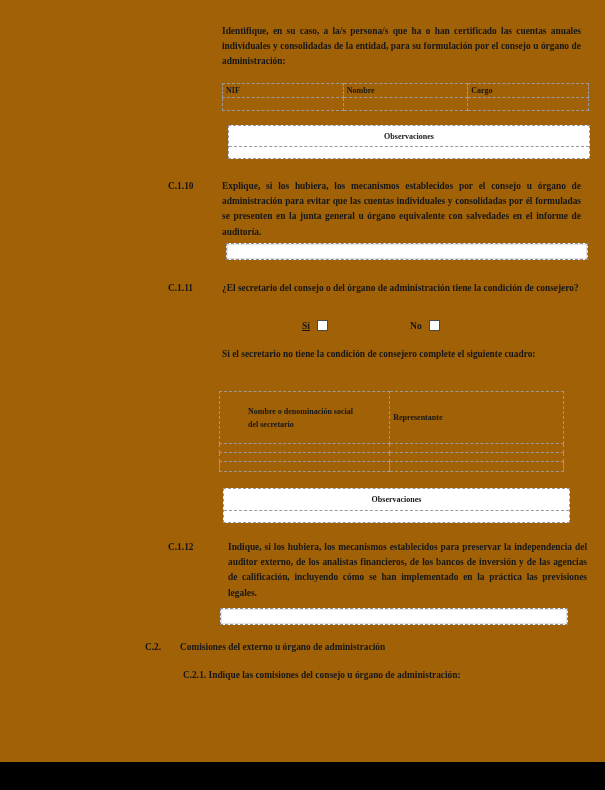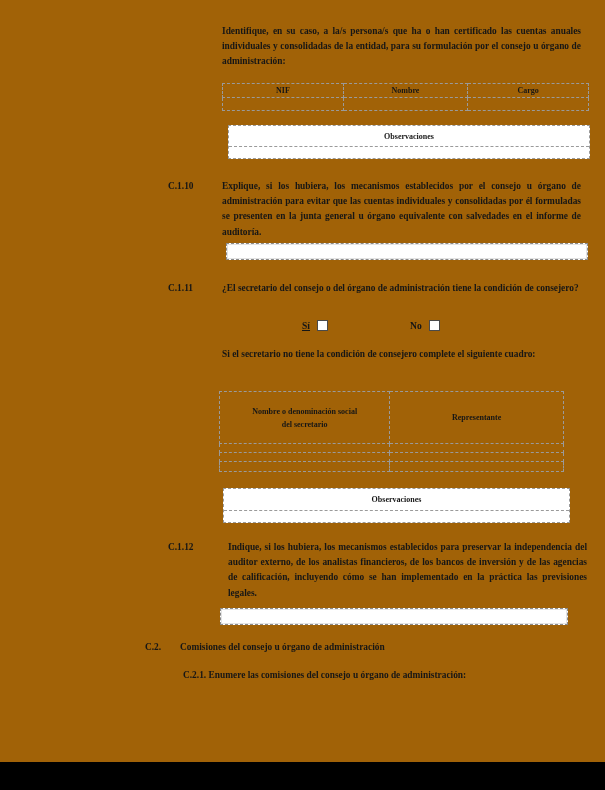--- a/index.html
+++ b/index.html
@@ -6,21 +6,21 @@
   .page {
     position:relative; width:605px; height:790px; background:#a16207;
     font-family:"Liberation Serif", serif; font-weight:bold; color:#161616;
     overflow:hidden;
   }
   .para { position:absolute; font-size:9.4px; line-height:15.2px; text-align:justify; }
   .sec-label { position:absolute; font-size:9.4px; line-height:15.2px; white-space:nowrap; }
 
   table { border-collapse:collapse; table-layout:fixed; width:100%; }
   td, th { border:1px dashed #9a9a9a; padding:0 3px; font-weight:bold; }
-  th { font-size:8px; text-align:center; vertical-align:middle; }
+  th { font-size:8px; text-align:left; vertical-align:middle; }
   td { font-size:8px; }
 
   .tbl-wrap { position:absolute; }
 
   .obs-box { position:absolute; border:1px dashed #9a9a9a; background:#fff; }
   .obs-head { display:flex; align-items:center; justify-content:center;
               font-size:8px; border-bottom:1px dashed #9a9a9a; }
   .obs-row { background:#fff; }
 
   .input-box { position:absolute; border:1px dashed #8a8a8a;
@@ -115,24 +115,24 @@
   <div class="obs-box" style="left:223px; top:488px; width:345px;">
     <div class="obs-head" style="height:21px;">Observaciones</div>
     <div class="obs-row" style="height:11px;"></div>
   </div>
 
   <div class="sec-label" style="left:168px; top:540px;">C.1.12</div>
   <div class="para" style="left:228px; top:540px; width:359px;">Indique, si los hubiera, los mecanismos establecidos para preservar la independencia del auditor externo, de los analistas financieros, de los bancos de inversión y de las agencias de calificación, incluyendo cómo se han implementado en la práctica las previsiones legales.</div>
   <div class="input-box" style="left:220px; top:608px; width:346px; height:15px;"></div>
 
   <div class="sec-label" style="left:145px; top:640px;">
-    <span style="display:inline-block; width:35px;">C.2.</span><span>Comisiones del consejo u órgano de administración</span>
+    <span style="display:inline-block; width:35px;">C.2.</span><span>Comisiones del externo u órgano de administración</span>
   </div>
 
   <div class="sec-label" style="left:183px; top:668px;">
     <span>C.2.1.</span>
-    <span>Enumere las comisiones del consejo u órgano de administración:</span>
+    <span>Indique las comisiones del consejo u órgano de administración:</span>
   </div>
 
 
   <div class="bottom-bar" style="top:762px; height:28px;"></div>
 
 </div>
 
 </body></html>

